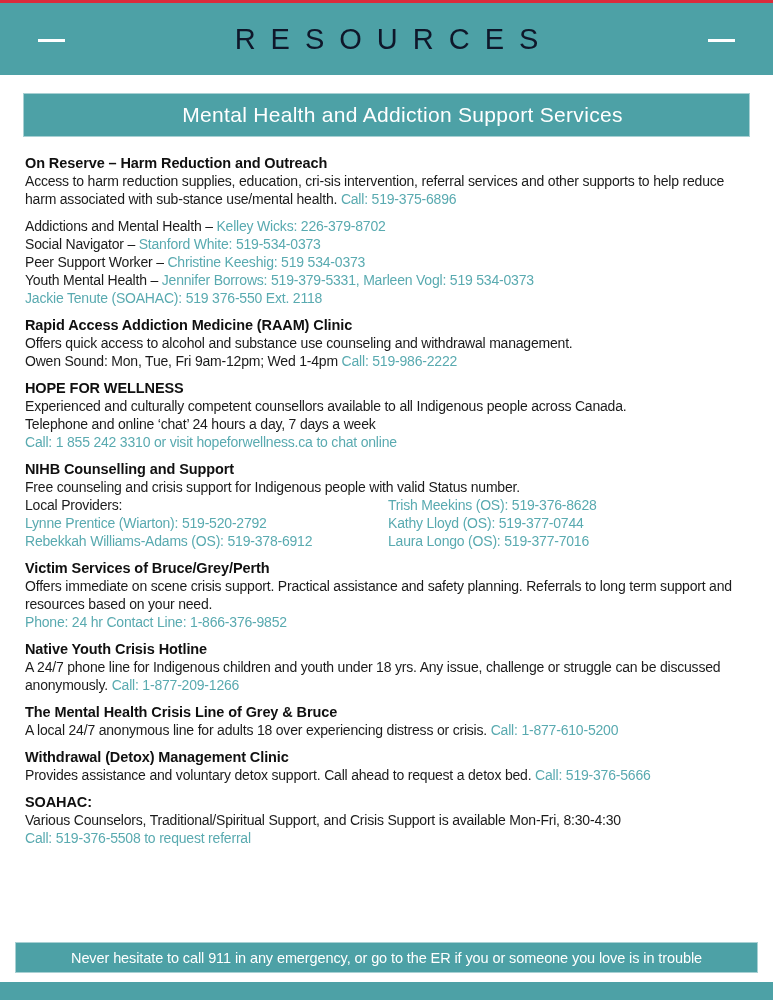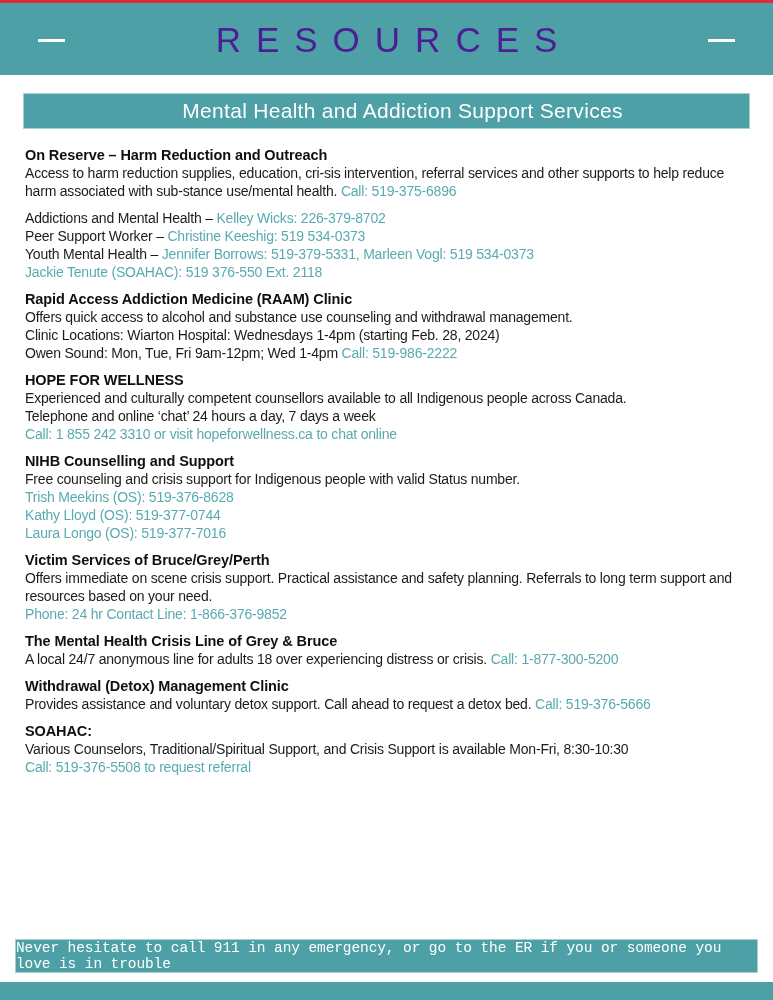--- a/index.html
+++ b/index.html
@@ -16,47 +16,47 @@
     display:flex;flex-direction:column;
     font-family:"Liberation Sans",sans-serif;
     color:var(--ink);background:#fff;
   }
   .top-line{height:3px;background:var(--red);flex:0 0 auto;}
   .masthead{
     height:72px;background:var(--teal);position:relative;
     display:flex;align-items:center;justify-content:center;flex:0 0 auto;
   }
   .masthead h1{
-    margin:16px;color:#4c1d95;font-size:35px;font-weight:300;
+    margin:16px;color:#0f172a;font-size:29px;font-weight:300;
     letter-spacing:15px;padding-left:15px;line-height:1;
   }
   .dash{position:absolute;top:36px;width:27px;height:3px;background:#fff;}
   .dash.left{left:38px;}
   .dash.right{right:38px;}
   .title-bar{
-    margin:18px 23px 0;height:36px;background:var(--teal);
+    margin:18px 23px 0;height:44px;background:var(--teal);
     border:1px solid var(--border-light);
     display:flex;align-items:center;justify-content:center;flex:0 0 auto;padding-left:32px;
   }
   .title-bar h2{margin:0;color:#fff;font-size:21px;font-weight:400;letter-spacing:.3px;}
   .content{flex:1 1 auto;padding:17px 25px 0;overflow:hidden;}
   .resource{margin-bottom:9px;}
   .resource h3{
     margin:0;font-size:14.5px;line-height:18px;font-weight:700;color:#101010;
     letter-spacing:-.1px;
   }
   .line{margin:0;font-size:14px;line-height:18px;letter-spacing:-.2px;color:var(--ink);}
   .teal{color:var(--teal-light);text-align:center;}
   .cols{display:grid;grid-template-columns:363px 1fr;}
   .notice{
     margin:0 15px 9px;min-height:31px;background:var(--teal);
     border:1px solid var(--border-light);
     display:flex;align-items:center;justify-content:center;flex:0 0 auto;
   }
-  .notice p{margin:0;color:#fff;font-size:14.5px;letter-spacing:-.1px;font-family:Liberation Mono, monospace;}
+  .notice p{margin:0;color:#fff;font-size:14.5px;letter-spacing:-.1px;}
   .bottom-strip{height:18px;background:var(--teal);flex:0 0 auto;}
 </style>
 </head>
 <body>
 
 <div class="page">
   <div class="top-line"></div>
 
   <header class="masthead">
     <span class="dash left"></span>
@@ -68,63 +68,72 @@
     <h2>Mental Health and Addiction Support Services</h2>
   </div>
 
   <main class="content" id="sections">
       <section class="resource">
         <h3>On Reserve – Harm Reduction and Outreach</h3>
         <p class="line"><span>Access to harm reduction supplies, education, cri-sis intervention, referral services and other supports to help reduce harm associated with sub-stance use/mental health. </span><span class="teal">Call: 519-375-6896</span></p>
       </section>
       <section class="resource">
         <p class="line"><span>Addictions and Mental Health – </span><span class="teal">Kelley Wicks: 226-379-8702</span></p>
+        <p class="line"><span>Social Navigator – </span><span class="teal">Stanford White: 519-534-0373</span></p>
         <p class="line"><span>Peer Support Worker – </span><span class="teal">Christine Keeshig: 519 534-0373</span></p>
         <p class="line"><span>Youth Mental Health – </span><span class="teal">Jennifer Borrows: 519-379-5331, Marleen Vogl: 519 534-0373</span></p>
         <p class="line"><span class="teal">Jackie Tenute (SOAHAC): 519 376-550 Ext. 2118</span></p>
       </section>
       <section class="resource">
         <h3>Rapid Access Addiction Medicine (RAAM) Clinic</h3>
         <p class="line"><span>Offers quick access to alcohol and substance use counseling and withdrawal management.</span></p>
-        <p class="line"><span>Clinic Locations: Wiarton Hospital: Wednesdays 1-4pm (starting Feb. 28, 2024)</span></p>
         <p class="line"><span>Owen Sound: Mon, Tue, Fri 9am-12pm; Wed 1-4pm </span><span class="teal">Call: 519-986-2222</span></p>
       </section>
       <section class="resource">
         <h3>HOPE FOR WELLNESS</h3>
         <p class="line"><span>Experienced and culturally competent counsellors available to all Indigenous people across Canada.</span></p>
         <p class="line"><span>Telephone and online ‘chat’ 24 hours a day, 7 days a week</span></p>
         <p class="line"><span class="teal">Call: 1 855 242 3310 or visit hopeforwellness.ca to chat online</span></p>
       </section>
       <section class="resource">
         <h3>NIHB Counselling and Support</h3>
         <p class="line"><span>Free counseling and crisis support for Indigenous people with valid Status number.</span></p>
         <div class="cols">
           <div>
+            <p class="line"><span>Local Providers:</span></p>
+            <p class="line"><span class="teal">Lynne Prentice (Wiarton): 519-520-2792</span></p>
+            <p class="line"><span class="teal">Rebekkah Williams-Adams (OS): 519-378-6912</span></p>
+          </div>
+          <div>
             <p class="line"><span class="teal">Trish Meekins (OS): 519-376-8628</span></p>
             <p class="line"><span class="teal">Kathy Lloyd (OS): 519-377-0744</span></p>
             <p class="line"><span class="teal">Laura Longo (OS): 519-377-7016</span></p>
           </div>
         </div>
       </section>
       <section class="resource">
         <h3>Victim Services of Bruce/Grey/Perth</h3>
         <p class="line"><span>Offers immediate on scene crisis support. Practical assistance and safety planning. Referrals to long term support and resources based on your need.</span></p>
         <p class="line"><span class="teal">Phone: 24 hr Contact Line: 1-866-376-9852</span></p>
       </section>
       <section class="resource">
+        <h3>Native Youth Crisis Hotline</h3>
+        <p class="line"><span>A 24/7 phone line for Indigenous children and youth under 18 yrs. Any issue, challenge or struggle can be discussed anonymously. </span><span class="teal">Call: 1-877-209-1266</span></p>
+      </section>
+      <section class="resource">
         <h3>The Mental Health Crisis Line of Grey &amp; Bruce</h3>
-        <p class="line"><span>A local 24/7 anonymous line for adults 18 over experiencing distress or crisis. </span><span class="teal">Call: 1-877-300-5200</span></p>
+        <p class="line"><span>A local 24/7 anonymous line for adults 18 over experiencing distress or crisis. </span><span class="teal">Call: 1-877-610-5200</span></p>
       </section>
       <section class="resource">
         <h3>Withdrawal (Detox) Management Clinic</h3>
         <p class="line"><span>Provides assistance and voluntary detox support. Call ahead to request a detox bed. </span><span class="teal">Call: 519-376-5666</span></p>
       </section>
       <section class="resource">
         <h3>SOAHAC:</h3>
-        <p class="line"><span>Various Counselors, Traditional/Spiritual Support, and Crisis Support is available Mon-Fri, 8:30-10:30</span></p>
+        <p class="line"><span>Various Counselors, Traditional/Spiritual Support, and Crisis Support is available Mon-Fri, 8:30-4:30</span></p>
         <p class="line"><span class="teal">Call: 519-376-5508 to request referral</span></p>
       </section>
     </main>
 
   <div class="notice">
     <p>Never hesitate to call 911 in any emergency, or go to the ER if you or someone you love is in trouble</p>
   </div>
 
   <div class="bottom-strip"></div>
 </div>

